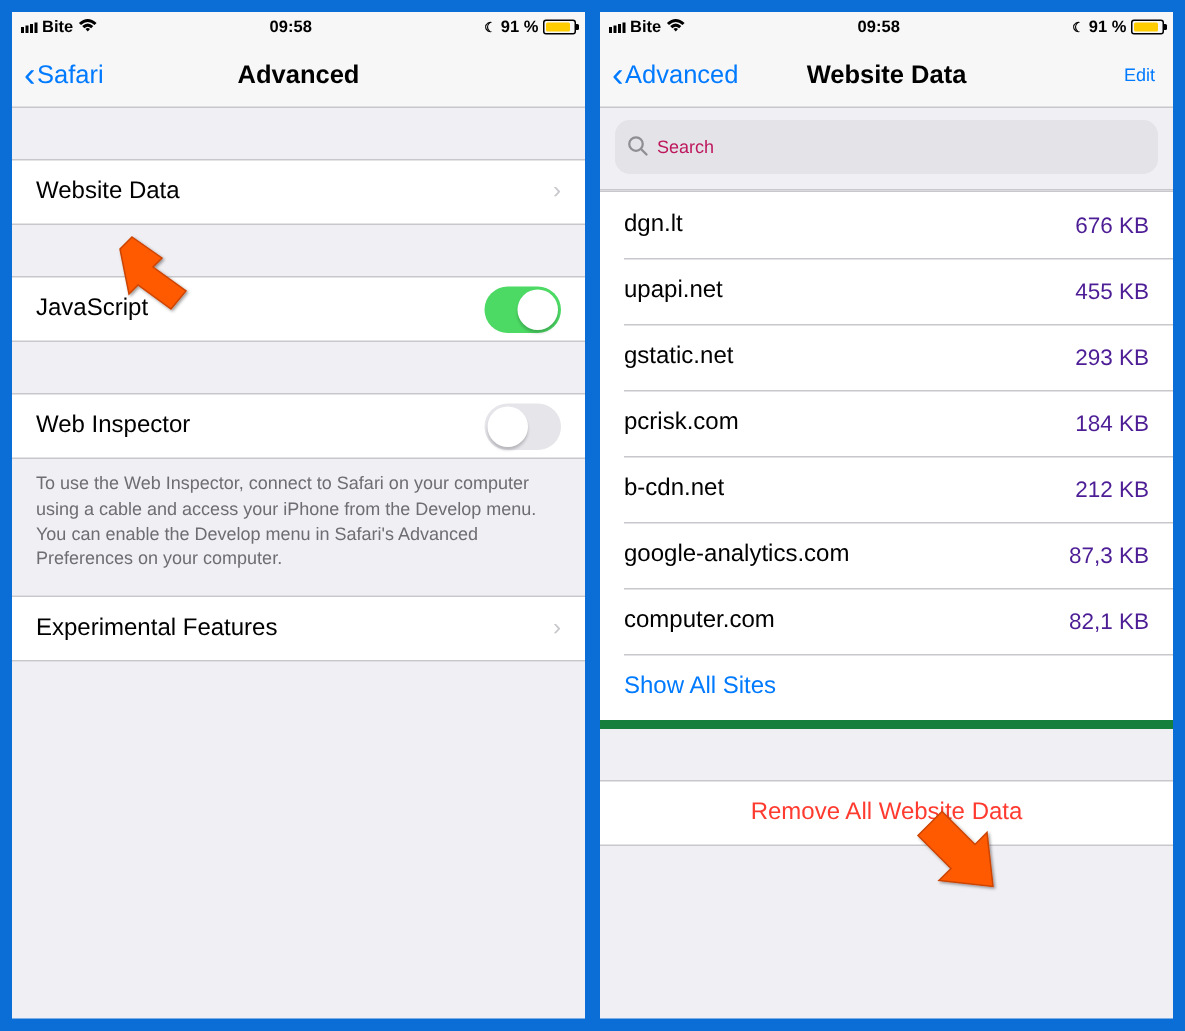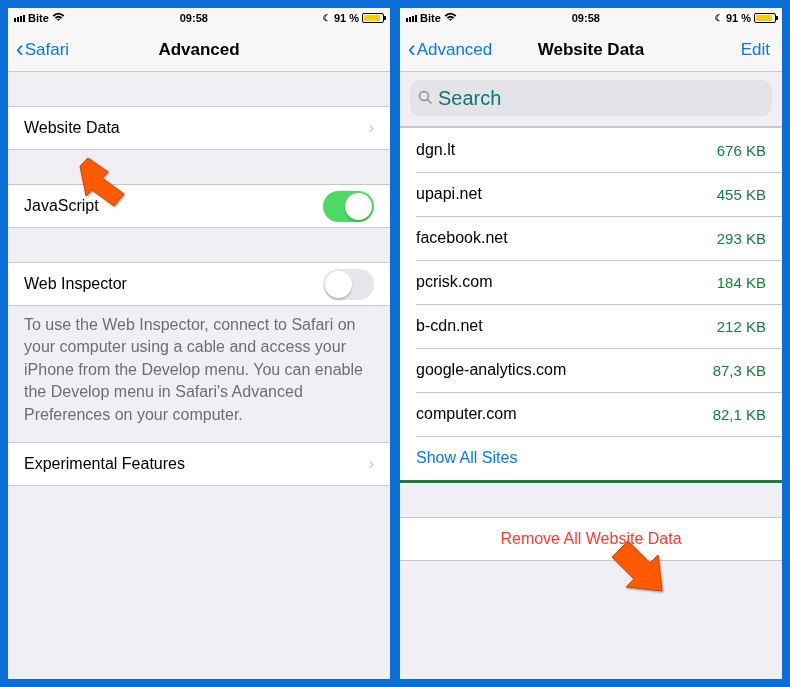--- a/index.html
+++ b/index.html
@@ -63,75 +63,75 @@
       align-items: center;
       color: #007aff;
       font-size: 17px;
     }
     .nav-back-chevron { font-size: 23px; margin-right: 1px; line-height: 1; font-weight: 300; }
     .nav-title { font-size: 17px; font-weight: 600; color: #000; }
     .nav-edit {
       position: absolute;
       right: 12px;
       color: #007aff;
-      font-size: 17px;
+      font-size: 12px;
       margin-left: 12px;
     }
 
     .search-wrap { padding: 8px 10px 10px; background: #efeff4; border-bottom: 1px solid #c8c7cc; }
     .search-field {
       display: flex;
       align-items: center;
       background: rgba(142,142,147,0.12);
       border-radius: 10px;
       height: 36px;
       padding: 0 8px;
-      color: #0f766e;
-      font-size: 20px;
+      color: #be185d;
+      font-size: 12px;
     }
     .search-field .mag { margin-right: 6px; font-size: 14px; }
 
     .section-gap { height: 34px; }
 
     .row {
       background: #fff;
       border-top: 1px solid #c8c7cc;
       border-bottom: 1px solid #c8c7cc;
       padding: 0 16px;
       height: 44px;
       display: flex;
       align-items: center;
       justify-content: space-between;
       font-size: 16px;
       color: #000;
     }
     .row + .row { border-top: none; }
     .group .row { border-top: none; border-bottom: none; }
-    .group { background: #fff; border-top: 1px solid #c8c7cc; border-bottom: 3px solid #15803d; }
+    .group { background: #fff; border-top: 1px solid #c8c7cc; border-bottom: 6px solid #15803d; }
     .group .row + .row { position: relative; }
     .group .row + .row::before {
       content: ""; position: absolute; left: 16px; right: 0; top: 0; height: 1px; background: #c8c7cc;
     }
-    .row-value { color: #15803d; font-size: 15px; }
+    .row-value { color: #4c1d95; font-size: 15px; }
 
     .chevron { color: #c7c7cc; font-size: 16px; font-weight: 400; }
 
     .toggle {
       width: 51px; height: 31px; background: #e5e5ea; border-radius: 16px; position: relative;
     }
     .toggle.on { background: #4cd964; }
     .toggle-knob {
       width: 27px; height: 27px; background: #fff; border-radius: 50%; position: absolute; top: 2px; left: 2px;
       box-shadow: 0 2px 2px rgba(0,0,0,0.2);
     }
     .toggle.on .toggle-knob { left: 22px; }
 
     .footer-text {
       padding: 8px 16px 16px;
-      font-size: 16px;
+      font-size: 12px;
       color: #6d6d72;
       line-height: 1.4;
     }
 
     .link-row { color: #007aff; border-radius: 13px; }
     .remove-row { justify-content: center; color: #ff3b30; }
 
     .arrow1, .arrow2 { position: absolute; z-index: 50; pointer-events: none; }
     .arrow1 { left: 68px; top: 140px; }
     .arrow2 { left: 210px; top: 527px; }
@@ -267,21 +267,21 @@
   <div class="group">
     <div class="row">
       <span>dgn.lt</span>
       <span class="row-value">676 KB</span>
     </div>
     <div class="row">
       <span>upapi.net</span>
       <span class="row-value">455 KB</span>
     </div>
     <div class="row">
-      <span>facebook.net</span>
+      <span>gstatic.net</span>
       <span class="row-value">293 KB</span>
     </div>
     <div class="row">
       <span>pcrisk.com</span>
       <span class="row-value">184 KB</span>
     </div>
     <div class="row">
       <span>b-cdn.net</span>
       <span class="row-value">212 KB</span>
     </div>

